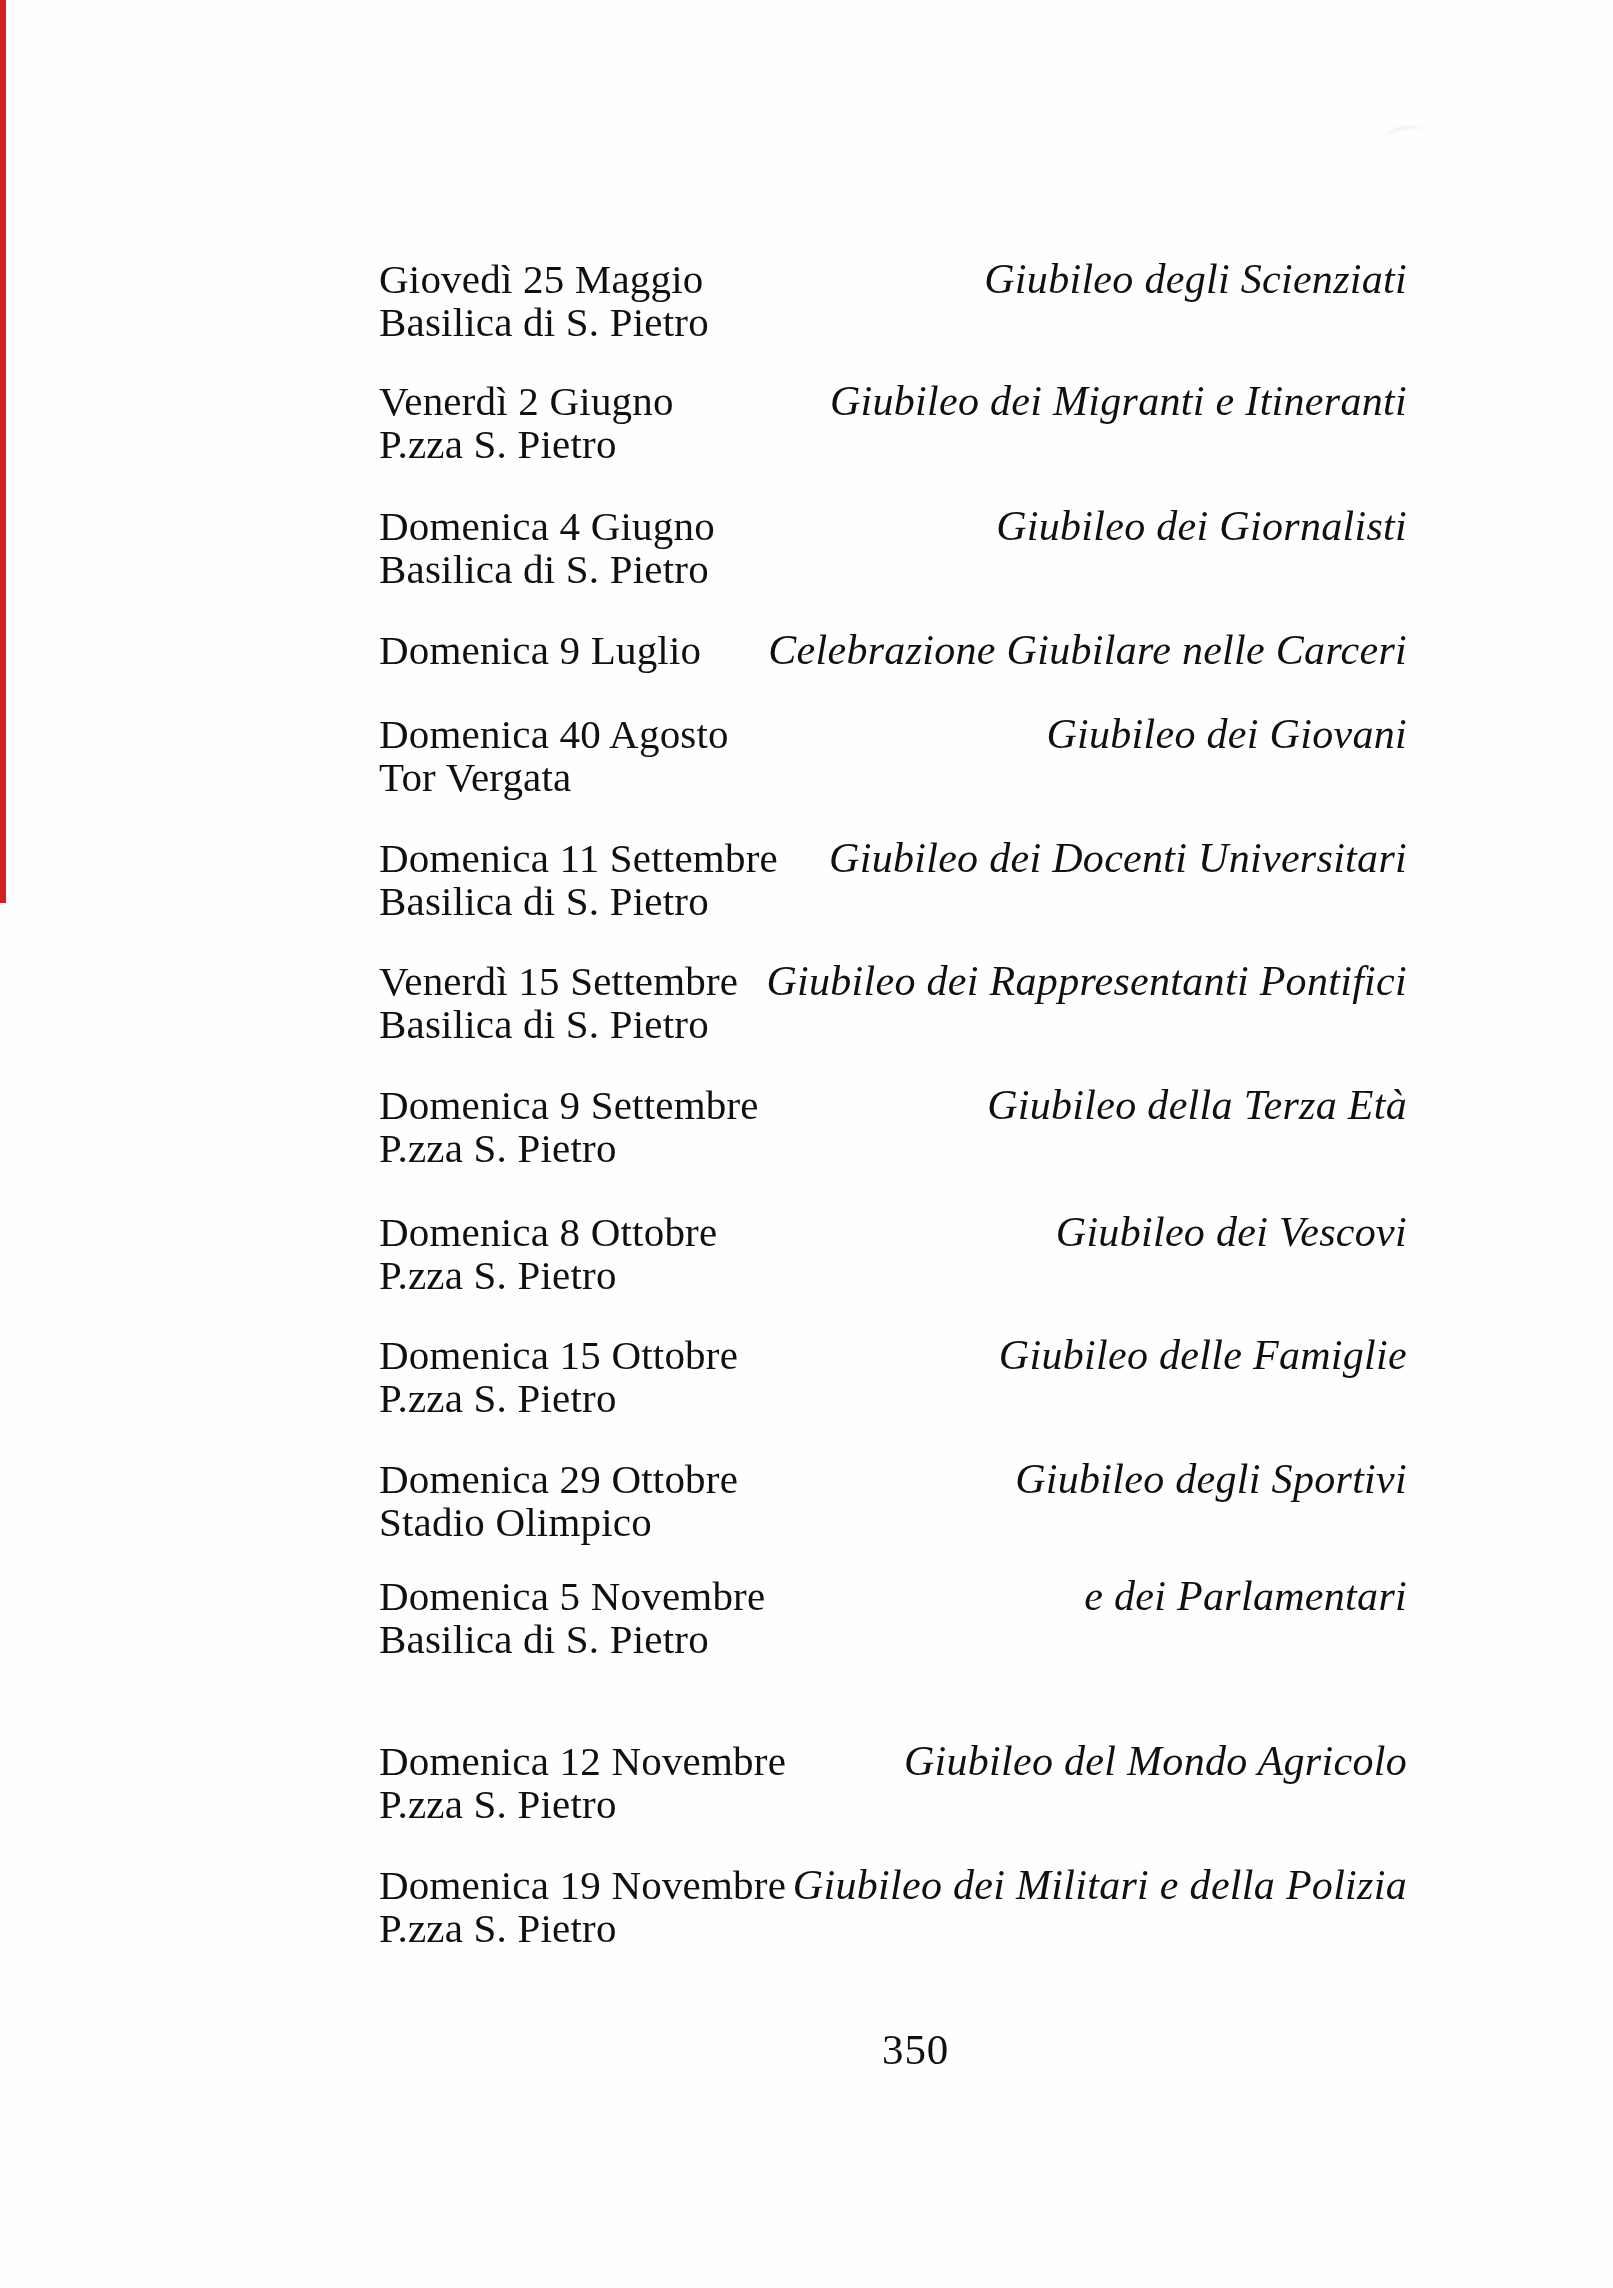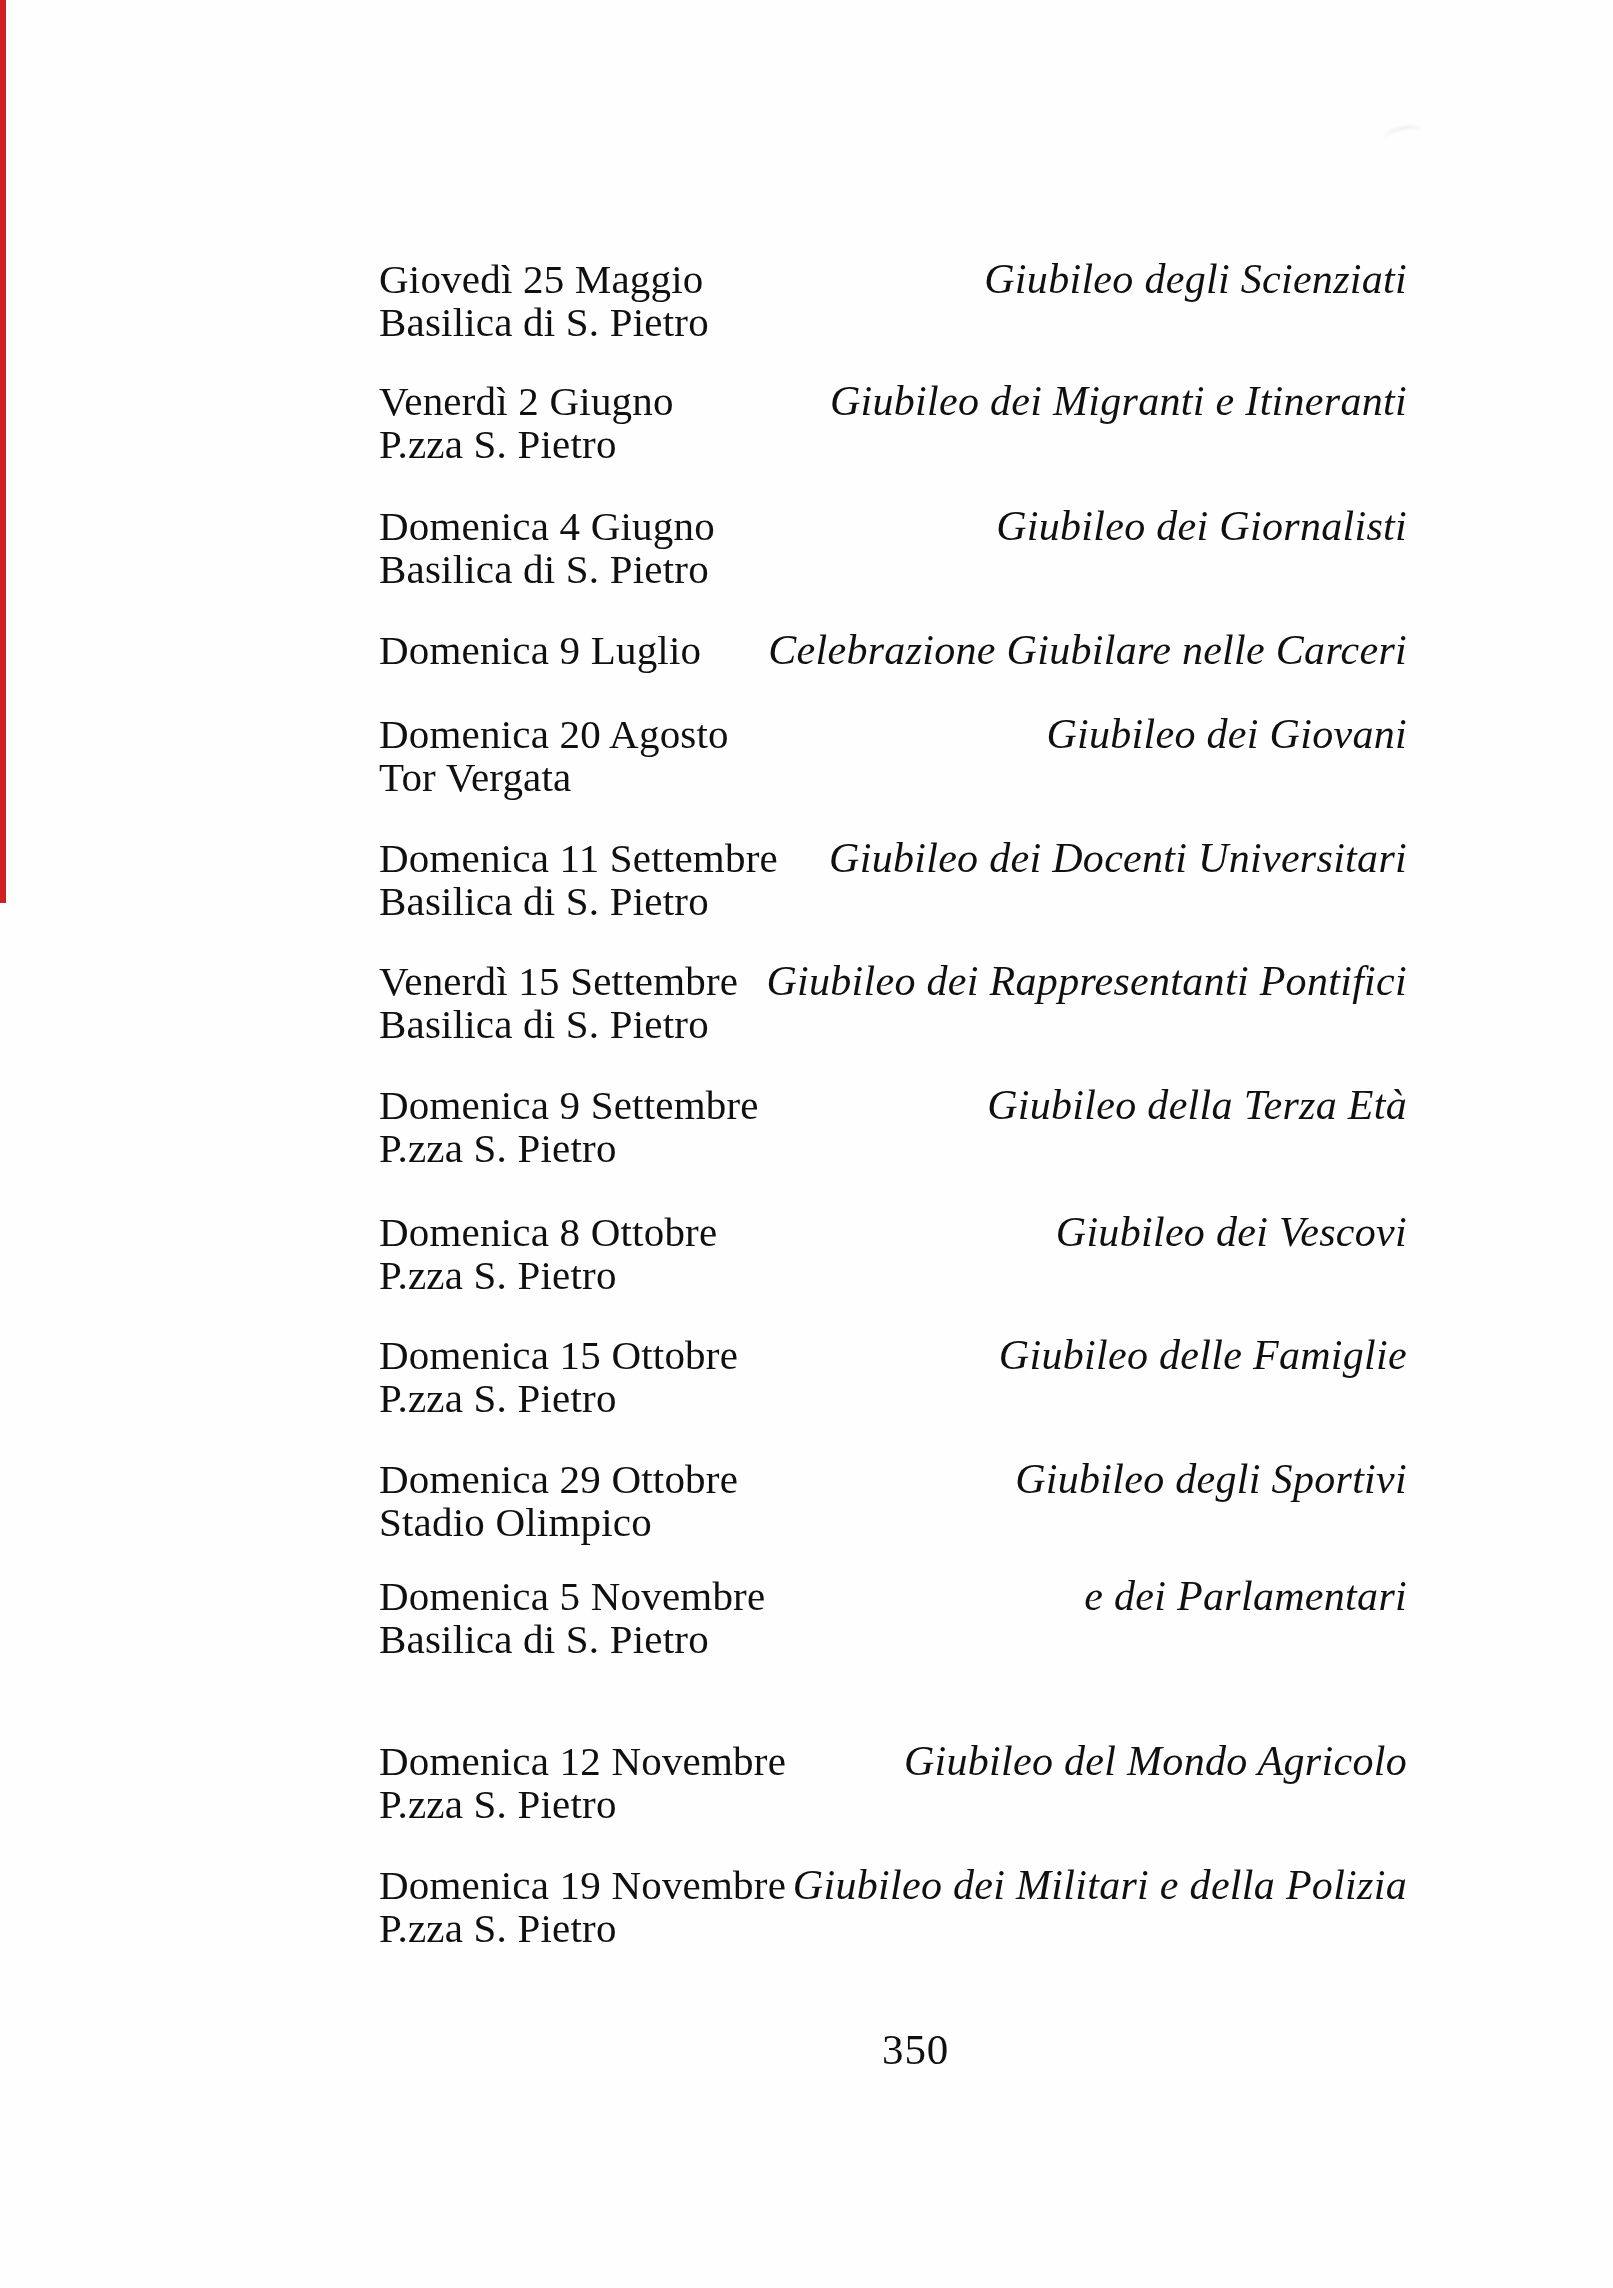--- a/index.html
+++ b/index.html
@@ -127,21 +127,21 @@
 
     </div>
     <div class="right-cell">
       <div class="event-name">Celebrazione Giubilare nelle Carceri</div>
 
     </div>
   </div>
 
   <div class="row" style="top: 713px;">
     <div class="left-cell">
-      <div class="event-date">Domenica 20 Agosto</div>
+      <div class="event-date">Domenica 40 Agosto</div>
       <div class="event-location">Tor Vergata</div>
     </div>
     <div class="right-cell">
       <div class="event-name">Giubileo dei Giovani</div>
 
     </div>
   </div>
 
   <div class="row" style="top: 837px;">
     <div class="left-cell">

